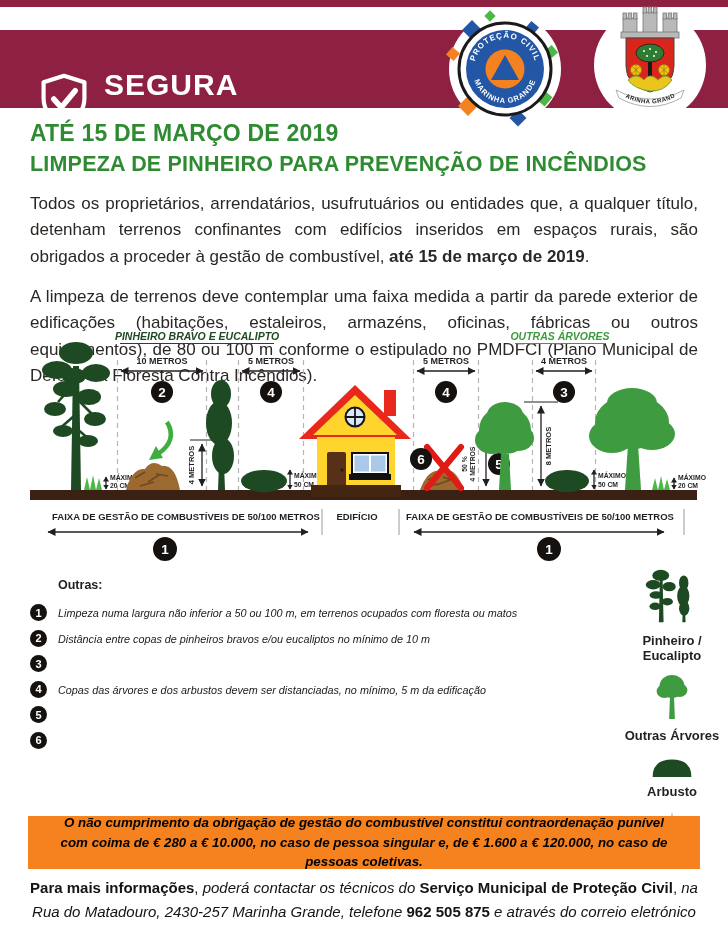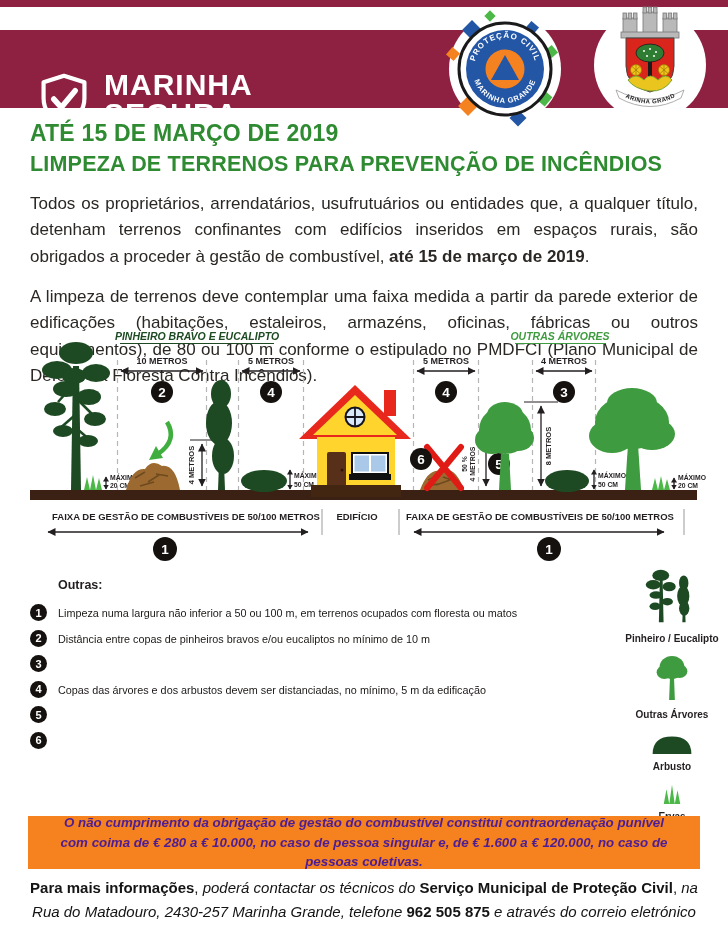--- a/index.html
+++ b/index.html
@@ -38,48 +38,47 @@
   .arrow{stroke:var(--ink);stroke-width:1.3;}
   .tick{stroke:var(--ink);stroke-width:1;}
   .dash{stroke:#b5b5b5;stroke-width:1.2;stroke-dasharray:5 4;fill:none;}
   .sep{stroke:#9a9a9a;stroke-width:1;}
 
   .legend{position:absolute;left:30px;top:578px;width:600px;color:var(--ink);}
   .legend-title{font-size:12.5px;font-weight:700;margin-left:28px;margin-bottom:12px;}
   .legend-item{display:flex;align-items:flex-start;margin-bottom:8.5px;}
   .lnum{flex:0 0 17px;width:17px;height:17px;border-radius:50%;background:#15110f;color:#fff;
         font-weight:700;font-size:11px;display:flex;align-items:center;justify-content:center;margin-right:11px;}
-  .ltext{font-size:10.8px;line-height:1.32;white-space:pre-line;padding-top:2px;color:#1c1917;}
+  .ltext{font-size:10.8px;font-style:italic;line-height:1.32;white-space:pre-line;padding-top:2px;color:#1c1917;}
 
   .sidebar{position:absolute;left:620px;top:566px;width:104px;text-align:center;color:var(--ink);}
   .side-block{margin-bottom:10px;}
-  .side-label{font-size:10px;font-weight:700;margin-top:3px;}
+  .side-label{font-size:13px;font-weight:700;margin-top:3px;}
 
   .banner{position:absolute;left:28px;top:816px;width:672px;height:53px;background:var(--banner-orange);
           display:flex;align-items:center;justify-content:center;}
-  .banner-text{color:#4c1d95;font-weight:700;font-style:italic;font-size:13.3px;line-height:1.5;
+  .banner-text{color:#000000;font-weight:700;font-style:italic;font-size:13.3px;line-height:1.5;
                text-align:center;padding:0 22px;}
 
   .footer{position:absolute;left:30px;top:876px;width:668px;text-align:center;
           font-size:15px;line-height:1.6;color:#141414;}
 </style>
 </head>
 <body>
 
 <div id="page">
 
   <div class="top-strip"></div>
 
   <header class="band">
     <svg class="shield-icon" viewBox="0 0 56 60">
       <path d="M28,4 L50,11 V28 Q50,47 28,56 Q6,47 6,28 V11 Z" fill="none" stroke="#fff" stroke-width="4.5" stroke-linejoin="round"></path>
       <path d="M17,29 l8,9 l15,-18" fill="none" stroke="#fff" stroke-width="6" stroke-linecap="round" stroke-linejoin="round"></path>
     </svg>
     <div class="brand">
-      <span>MARINHA</span>
       <span>SEGURA</span>
     </div>
   </header>
 
   <svg class="logo-layer" viewBox="0 0 308 128">
     <defs>
       <path id="arcTop" d="M 54,67 A 31 31 0 0 1 116,67"></path>
       <path id="arcBot" d="M 53,69 A 32 32 0 0 0 117,69"></path>
       <path id="ribArc" d="M 203,94 Q 230,109 257,94"></path>
     </defs>
@@ -144,21 +143,21 @@
       <path d="M208,78 Q216,70 224,78 Q230,70 238,78 Q246,70 252,78 Q244,90 230,89 Q214,87 208,78 Z" fill="#e9c51e" stroke="#7aa52f" stroke-width="1"></path>
       <path d="M196,88 Q230,106 264,88 L261,96 Q230,113 199,96 Z" fill="#fff" stroke="#999" stroke-width="0.8"></path>
       <text font-size="6" font-weight="700" fill="#222" letter-spacing="0.5" text-anchor="middle">
         <textPath href="#ribArc" startOffset="50%">MARINHA GRANDE</textPath>
       </text>
     </g>
   </svg>
 
   <section class="intro">
     <div class="h1">ATÉ 15 DE MARÇO DE 2019</div>
-    <div class="h2">LIMPEZA DE TERRENOS PARA PREVENÇÃO DE INCÊNDIOS</div>
+    <div class="h2">LIMPEZA DE PINHEIRO PARA PREVENÇÃO DE INCÊNDIOS</div>
     <p class="para"><span>Todos os proprietários, arrendatários, usufrutuários ou entidades que, a qualquer título, detenham terrenos confinantes com edifícios inseridos em espaços rurais, são obrigados a proceder à gestão de combustível, </span><b>até 15 de março de 2019</b><span>.</span></p>
     <p class="para">A limpeza de terrenos deve contemplar uma faixa medida a partir da parede exterior de edificações (habitações, estaleiros, armazéns, oficinas, fábricas ou outros equipamentos), de 80 ou 100 m conforme o estipulado no PMDFCI (Plano Municipal de Defesa da Floresta Contra Incêndios).</p>
   </section>
 
   <svg class="diagram" viewBox="0 0 728 235">
     <defs>
       <marker id="ah" orient="auto-start-reverse" markerUnits="userSpaceOnUse" markerWidth="9" markerHeight="8" refX="7.5" refY="4">
         <path d="M0,0 L8,4 L0,8 Z" fill="#231f20"></path>
       </marker>
       <marker id="ahs" orient="auto-start-reverse" markerUnits="userSpaceOnUse" markerWidth="6" markerHeight="6" refX="4.5" refY="3">

